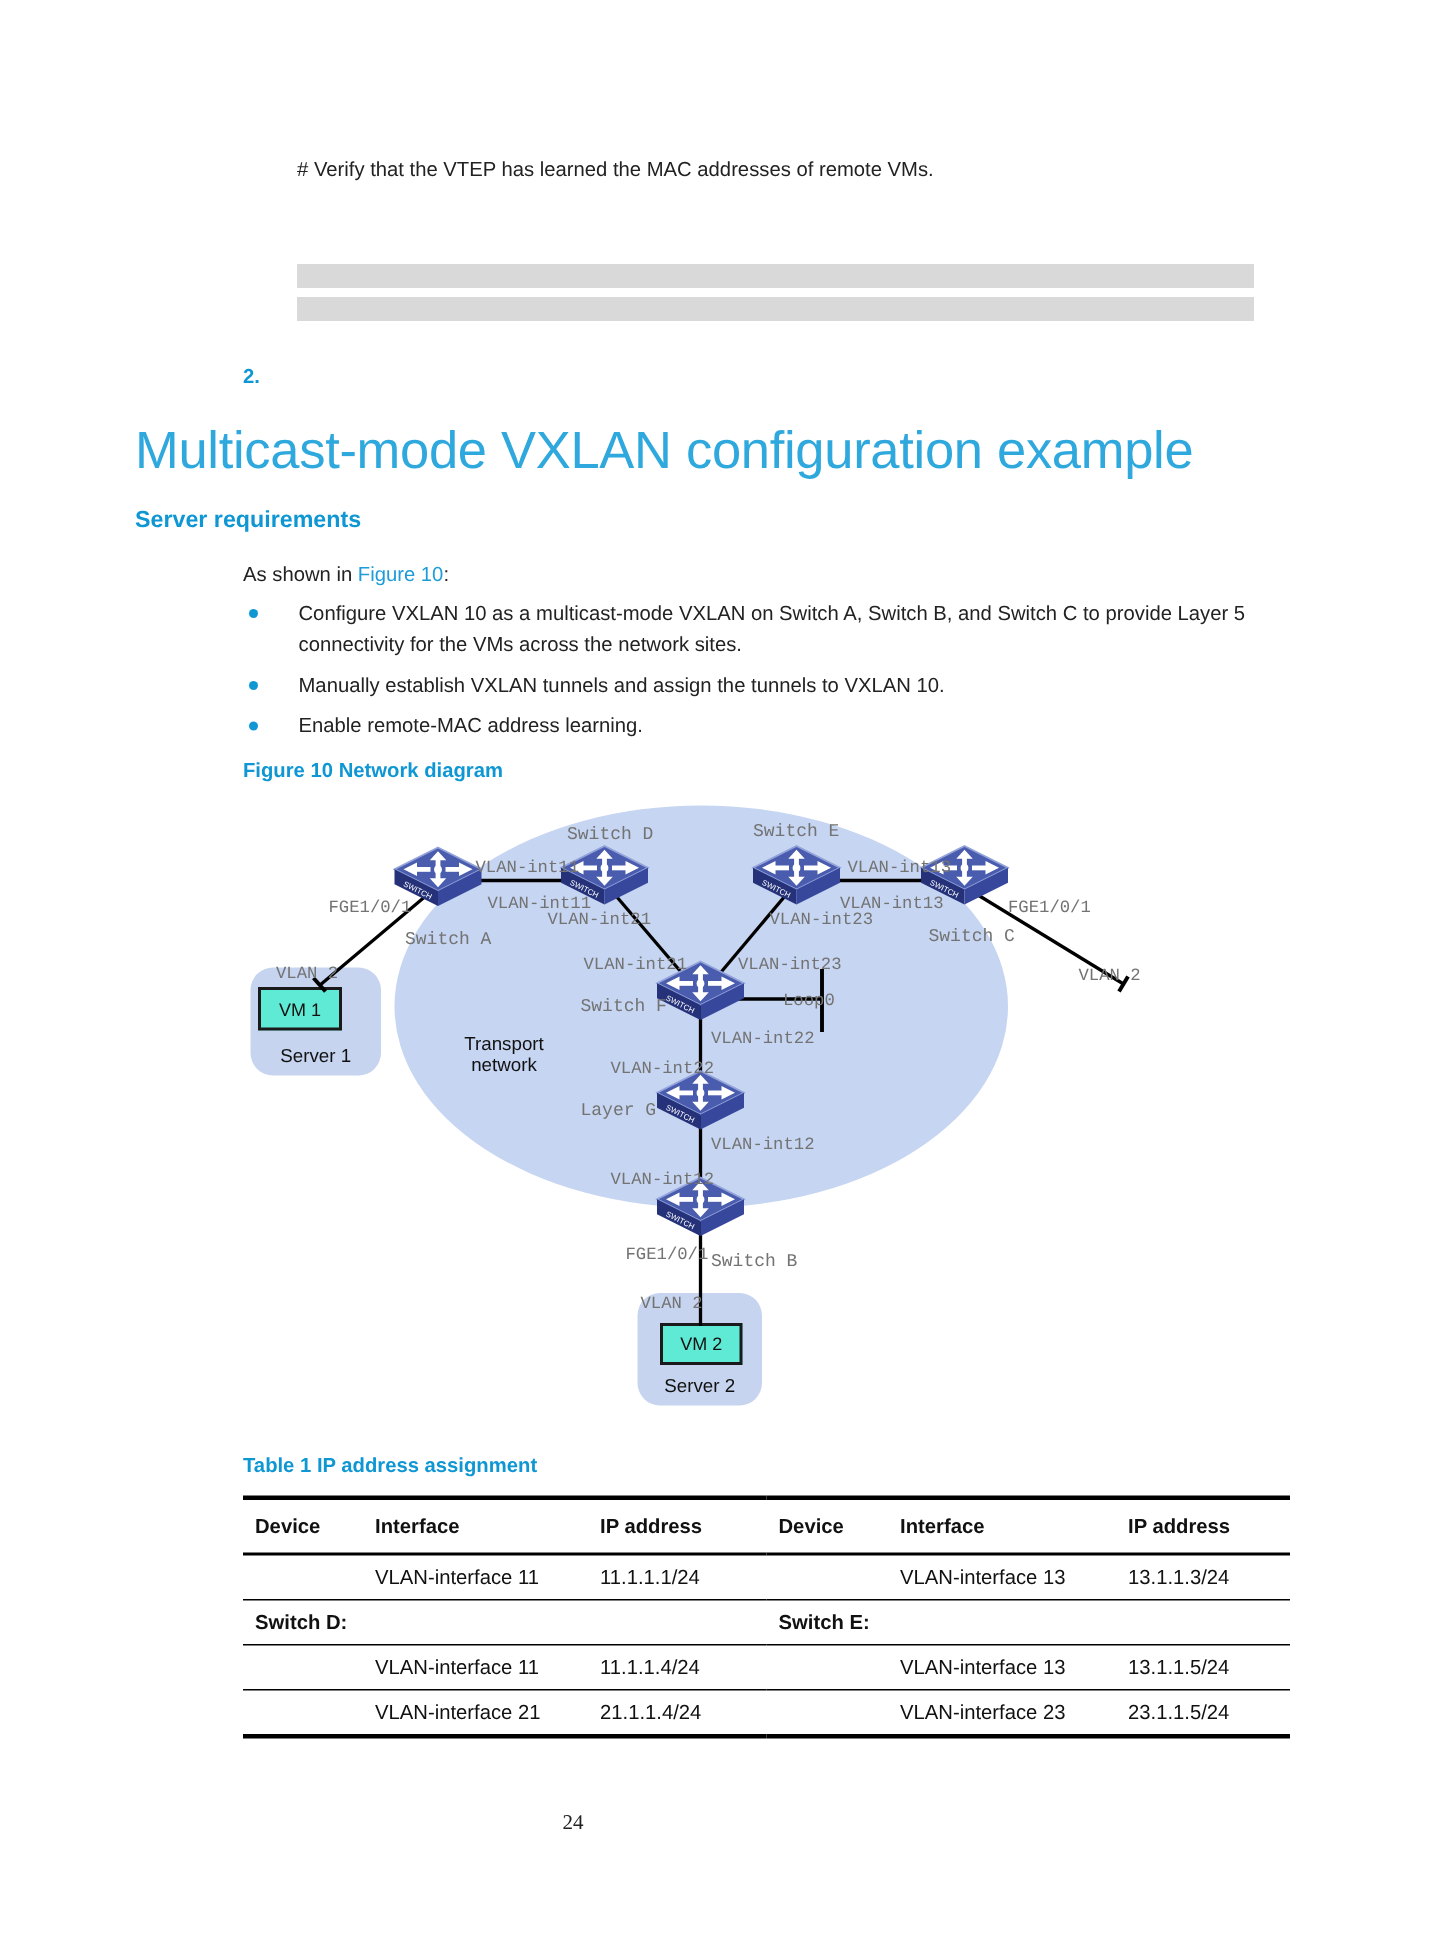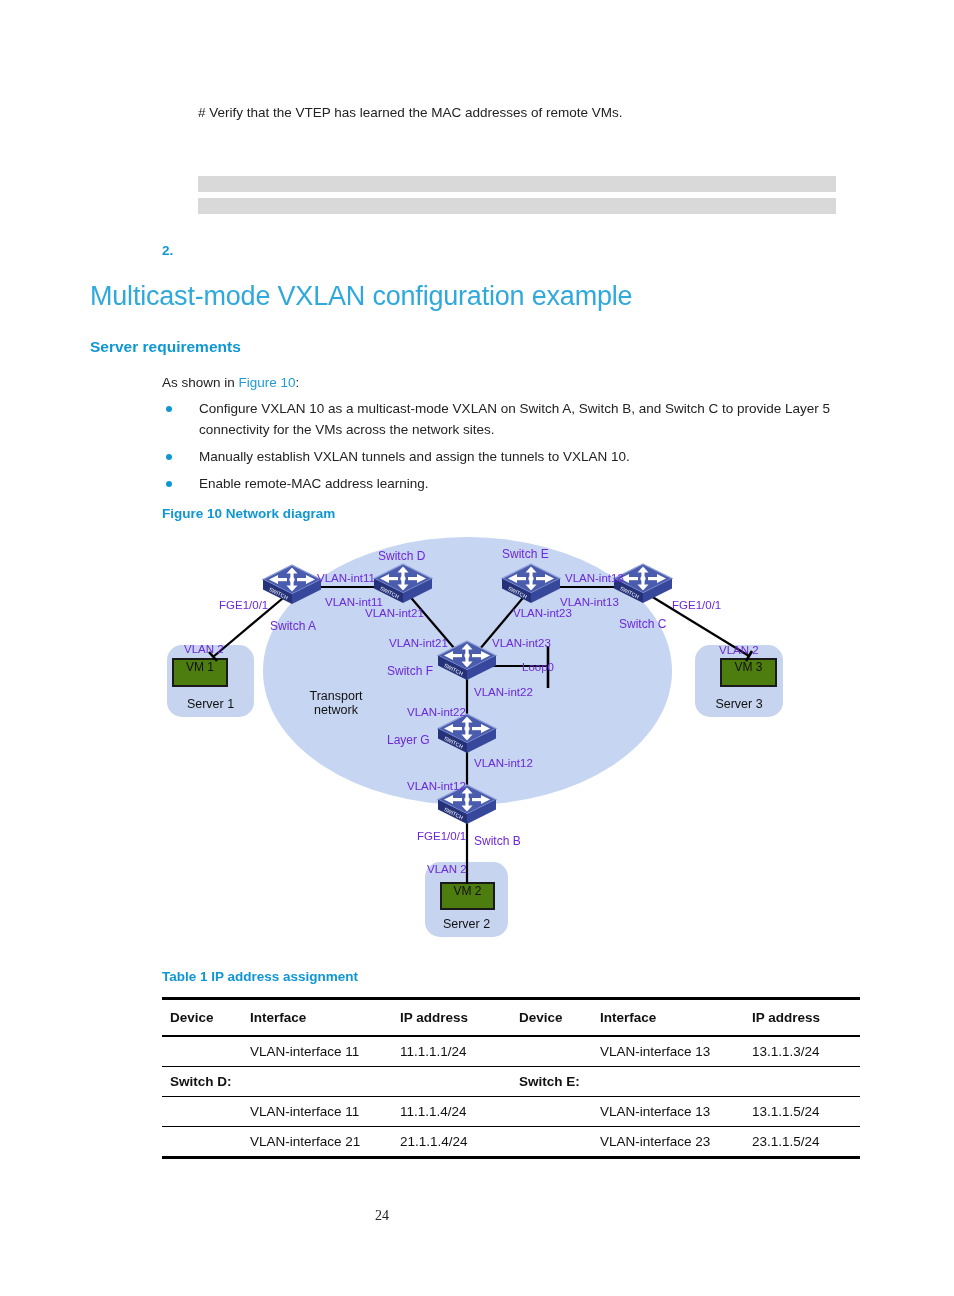--- a/index.html
+++ b/index.html
@@ -10,21 +10,21 @@
   .abs { position:absolute; }
 
   
   .body-text { font-size:13.5px; line-height:20px; color:#222; }
   .verify-line { left:198px; top:103px; }
   .gray-bar { left:198px; width:638px; height:16px; background:#d9d9d9; }
   .bar1 { top:176px; }
   .bar2 { top:198px; }
   .step-row { left:162px; top:243px; width:720px; display:flex; }
   .step-num { width:37px; color:#0f97d4; font-weight:bold; font-size:13.5px; }
-  .h1 { left:90px; top:281px; width:820px; font-size:27px; font-weight:400;
+  .h1 { left:90px; top:281px; width:820px; font-size:35px; font-weight:400;
         color:#2fa9dd; letter-spacing:-0.2px; }
   .h2 { left:90px; top:338px; font-size:15.5px; font-weight:bold; color:#0f97d4; }
   .as-shown { left:162px; top:373px; }
   a.doclink { color:#1e9cd8; text-decoration:none; }
   .bullets { left:162px; top:398px; width:706px; }
   .bullet { position:relative; padding-left:37px; margin-bottom:6px;
             font-size:13.5px; line-height:21px; color:#222; }
   .bullet .dot { position:absolute; left:4px; top:8px; width:6px; height:6px;
                  border-radius:50%; background:#0f97d4; }
   .fig-caption, .tbl-caption { font-size:13.5px; font-weight:bold; color:#0f97d4; }
@@ -38,31 +38,31 @@
   .ellipse { position:absolute; left:103px; top:2px; width:409px; height:268px;
              background:#c6d5f1; border-radius:50%; z-index:1; }
   .transport { position:absolute; left:134px; top:154px; width:84px; z-index:5;
                text-align:center; font-size:12.5px; line-height:14px;
                white-space:pre-line; color:#111; }
   .lines-svg { position:absolute; left:0; top:0; z-index:3; pointer-events:none; }
   .server { position:absolute; background:#c6d4ef; border-radius:15px; z-index:2; }
   .server-1 { left:7px; top:110px; width:87px; height:72px; }
   .server-2 { left:265px; top:327px; width:83px; height:75px; }
   .server-3 { left:535px; top:110px; width:88px; height:72px; }
-  .vm { position:absolute; background:#4d7c0f; border:2px solid #1a1a1a;
-        display:flex; align-items:flex-start; justify-content:center; z-index:4;
+  .vm { position:absolute; background:#5eead4; border:2px solid #1a1a1a;
+        display:flex; align-items:center; justify-content:center; z-index:4;
         font-size:12px; color:#111; box-sizing:border-box; }
   .vm-1 { left:5px;  top:13px; width:56px; height:29px; }
   .vm-2 { left:15px; top:20px; width:55px; height:28px; }
   .vm-3 { left:25px; top:13px; width:57px; height:29px; }
   .server-name { position:absolute; bottom:6px; left:0; width:100%;
                  text-align:center; font-size:12.5px; color:#111; }
   .sw-icon { position:absolute; width:60px; height:48px; z-index:4; }
   .dlabel { position:absolute; z-index:5; font-size:11.5px; white-space:nowrap;
-            color:#6d28d9; }
+            color:#737373;font-family:Liberation Mono, monospace; }
   .dlabel.name { font-size:12px; }
 
   
   .ip-table-wrap { left:162px; top:997px; }
   table.ip-table { width:698px; border-collapse:collapse; table-layout:fixed;
                    border-top:3px solid #000; border-bottom:3px solid #000; }
   table.ip-table th, table.ip-table td {
     text-align:left; vertical-align:middle; font-size:13.5px; color:#111;
     padding:7px 4px 7px 8px; overflow:hidden; white-space:nowrap; }
   table.ip-table thead tr { border-bottom:2px solid #000; }
@@ -154,26 +154,20 @@
     <div class="vm vm-1">
         <span>VM 1</span>
       </div>
     <div class="server-name">Server 1</div>
   </div>
   <div class="server server-2">
     <div class="vm vm-2">
         <span>VM 2</span>
       </div>
     <div class="server-name">Server 2</div>
-  </div>
-  <div class="server server-3">
-    <div class="vm vm-3">
-        <span>VM 3</span>
-      </div>
-    <div class="server-name">Server 3</div>
   </div>
 
   <svg class="sw-icon" style="left:102px;top:29px" viewBox="0 0 60 48">
       <use href="#sw-sym"></use>
     </svg>
   <svg class="sw-icon" style="left:213px;top:28px" viewBox="0 0 60 48">
       <use href="#sw-sym"></use>
     </svg>
   <svg class="sw-icon" style="left:341px;top:28px" viewBox="0 0 60 48">
       <use href="#sw-sym"></use>

